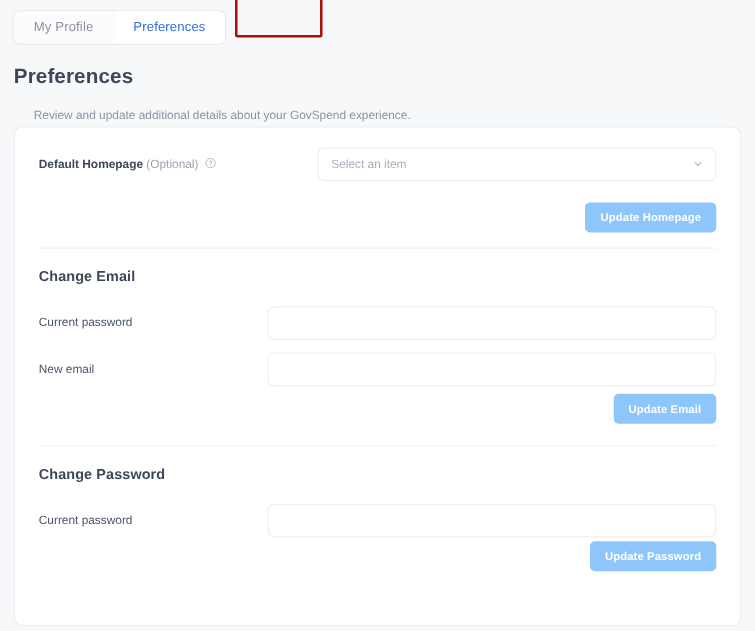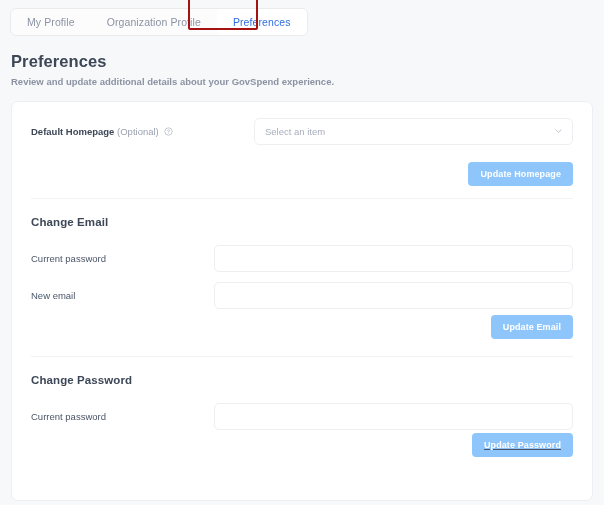--- a/index.html
+++ b/index.html
@@ -70,22 +70,21 @@
   .page-title {
     font-size: 16.5px;
     font-weight: bold;
     color: #3d4757;
     margin: 0 0 5px 0;
     letter-spacing: .1px;
   }
   .page-sub {
     font-size: 9.5px;
     color: #8b93a3;
-    margin: 0;
-    font-weight: bold;
+    margin: 16px;
   }
 
   
   .card {
     position: absolute;
     left: 11px;
     top: 101px;
     width: 582px;
     height: 400px;
     background: #ffffff;
@@ -189,21 +188,20 @@
     padding: 0 19px;
     letter-spacing: .1px;
   }
 </style>
 </head>
 <body>
 
 <div class="tabbar-wrap">
   <div class="tabbar">
     <div class="tab">My Profile</div>
-    <div class="tab">Organization Profile</div>
     <div class="tab active">Preferences</div>
   </div>
 </div>
 <div class="annot-box"></div>
 
 <div class="page-head">
   <h1 class="page-title">Preferences</h1>
   <p class="page-sub">Review and update additional details about your GovSpend experience.</p>
 </div>
 
@@ -270,18 +268,18 @@
     <div class="section-title" style="padding-top:17px;padding-bottom:13px;">Change Password</div>
 
     <div class="row" style="height:34px;">
       <div class="label-col">Current password</div>
       <div class="field-col">
         <input class="text-input" type="password" value="" style="">
       </div>
     </div>
 
 
-    <div class="btn-row" style="height:28px;align-items:flex-start;text-decoration:underline;">
+    <div class="btn-row" style="height:28px;align-items:flex-start;">
       <button class="btn">Update Password</button>
     </div>
   </div>
 
 </div>
 
 </body></html>

